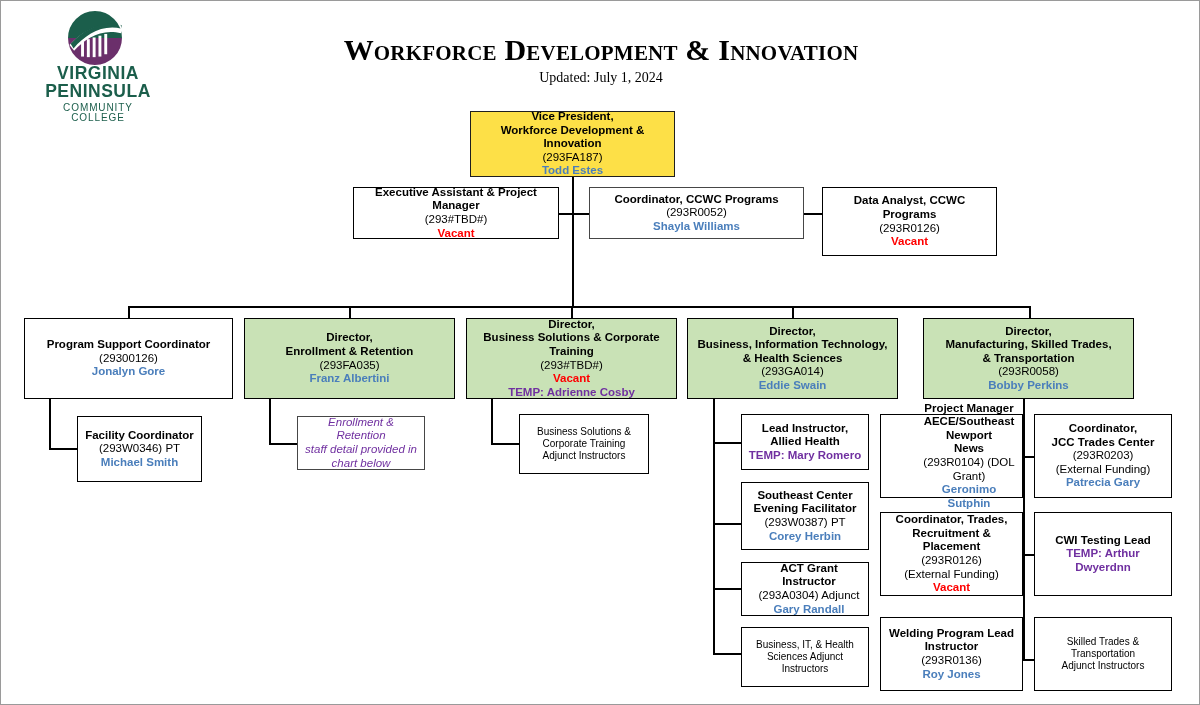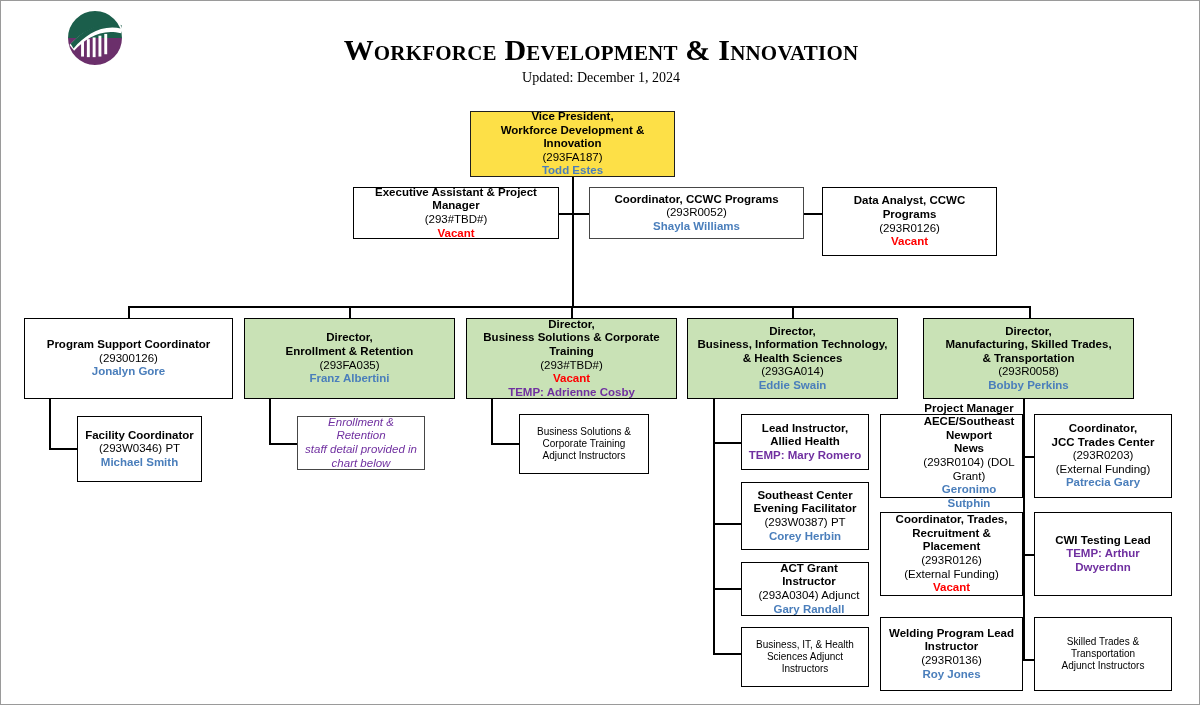--- a/index.html
+++ b/index.html
@@ -153,24 +153,29 @@
       <path d="M8 60 C 32 34, 64 18, 96 28 L 96 34 C 62 26, 34 44, 13 68 Z" fill="#1b5e4b"></path>
       <g fill="#ffffff">
         <rect x="26" y="56" width="5" height="26"></rect>
         <rect x="36" y="52" width="5" height="31"></rect>
         <rect x="46" y="49" width="5" height="34"></rect>
         <rect x="56" y="46" width="5" height="36"></rect>
         <rect x="66" y="43" width="5" height="35"></rect>
       </g>
       <circle cx="50" cy="50" r="48" fill="none" stroke="#ffffff" stroke-width="3"></circle>
     </svg>
+    <div class="ltext">
+      <div class="l1">VIRGINIA</div>
+      <div class="l2">PENINSULA</div>
+      <div class="l3">COMMUNITY COLLEGE</div>
+    </div>
   </div>
 
   <div id="title">Workforce Development &amp; Innovation</div>
-  <div id="subtitle">Updated: December 1, 2024</div>
+  <div id="subtitle">Updated: July 1, 2024</div>
 
   <div class="ln lnv" style="left:571px; top:175px; width:2px; height:132px;"></div>
 
   <div class="ln lnh" style="left:557px; top:212px; width:16px; height:2px;"></div>
 
   <div class="ln lnh" style="left:571px; top:212px; width:18px; height:2px;"></div>
 
   <div class="ln lnh" style="left:803px; top:212px; width:19px; height:2px;"></div>
 
   <div class="ln lnh" style="left:127px; top:305px; width:903px; height:2px;"></div>

